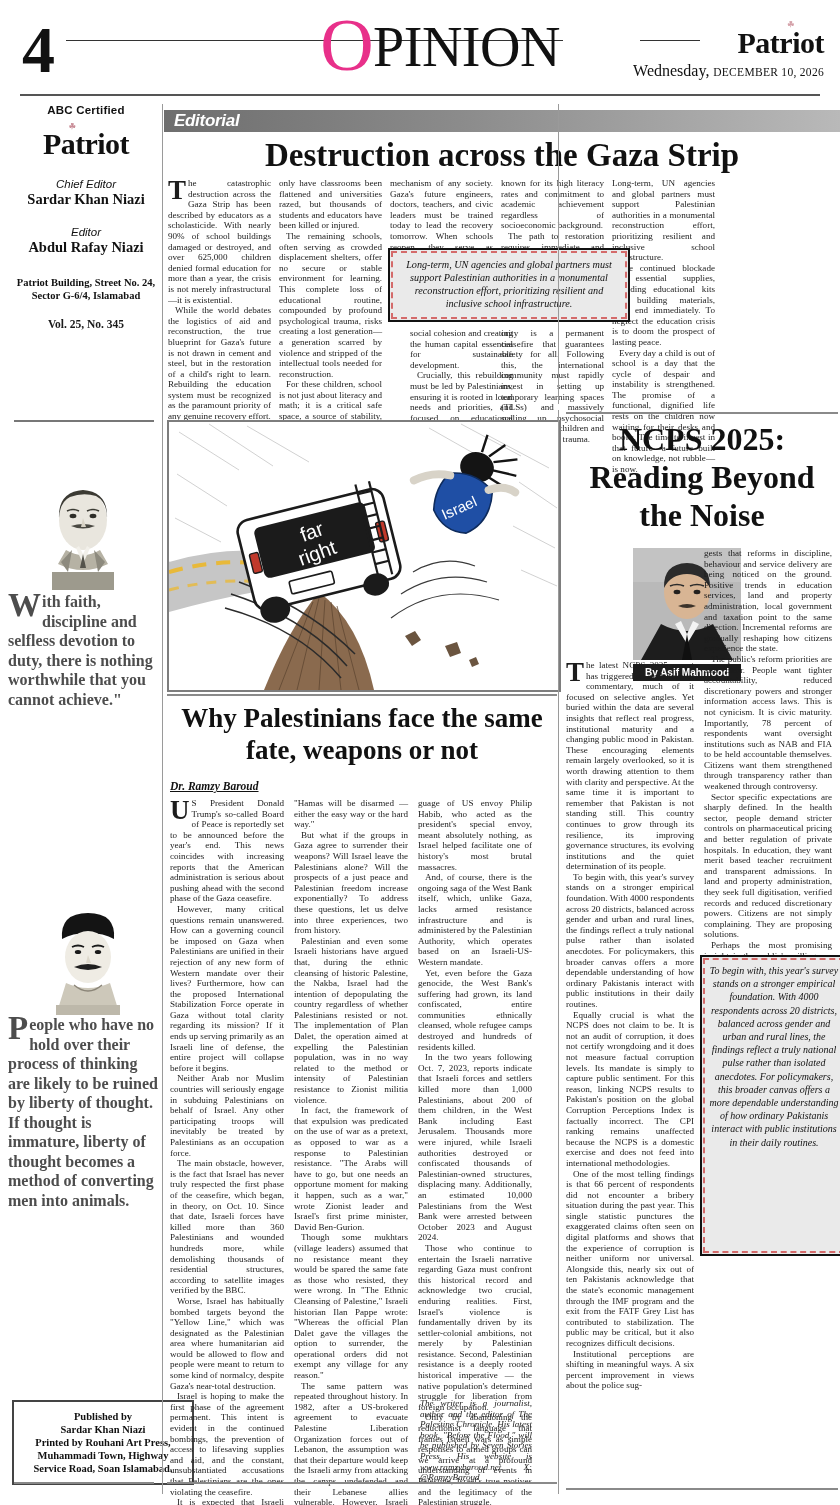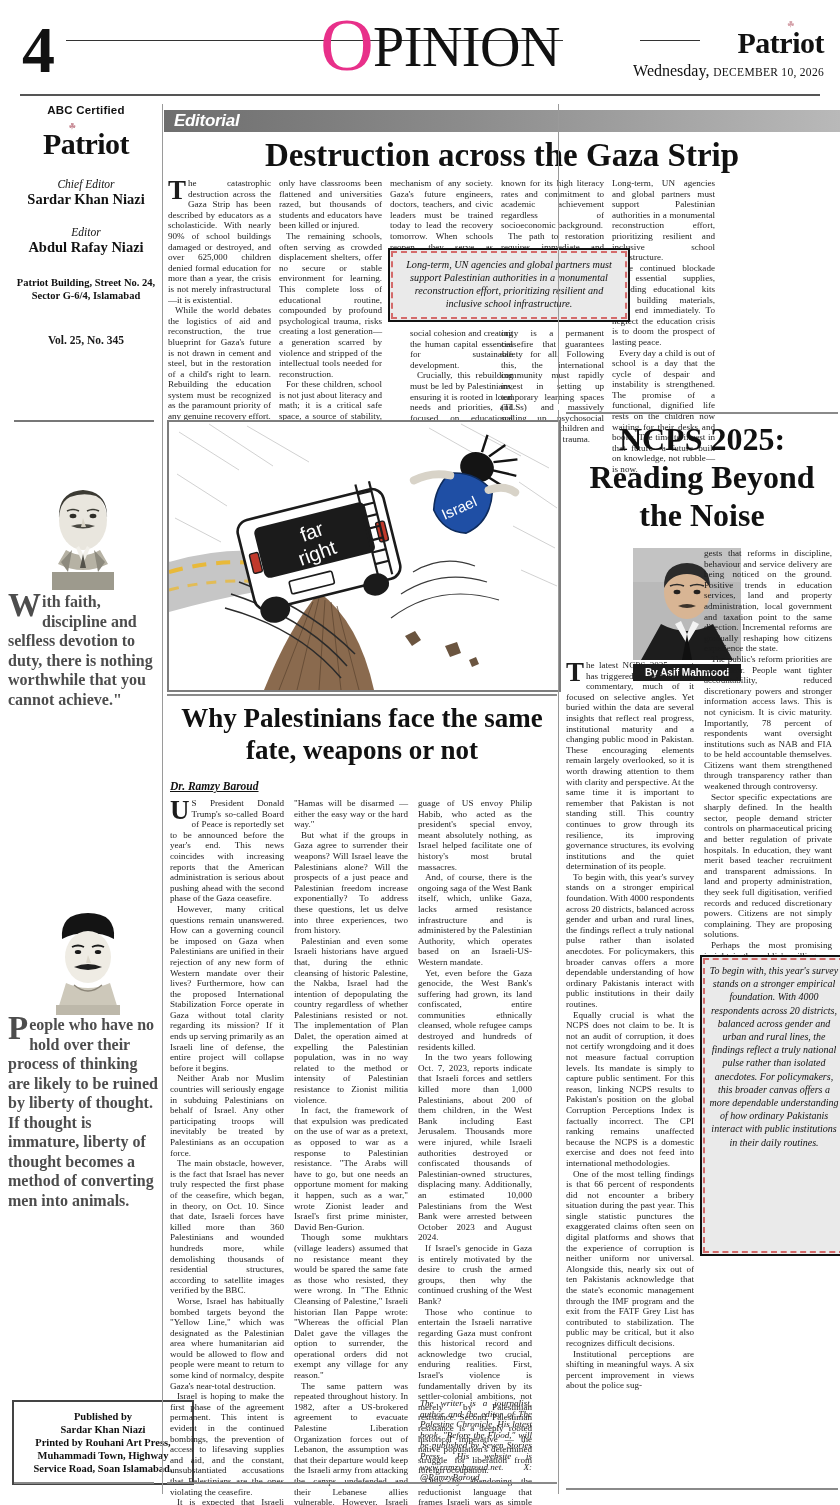--- a/index.html
+++ b/index.html
@@ -31,28 +31,28 @@
   .dateline .dmy{font-size:11.5px;letter-spacing:.3px;}
   .head-rule{position:absolute;left:20px;top:94px;width:800px;height:2px;background:#555;}
 
   
   .sidebar{position:absolute;left:10px;top:100px;width:152px;text-align:center;}
   .abc{font-family:"Liberation Sans",sans-serif;font-size:11.5px;font-weight:700;color:#111;
        margin-top:4px;letter-spacing:.2px;}
   .side-brand{font-family:"Liberation Serif",serif;font-size:30px;font-weight:600;color:#111;
        margin-top:8px;letter-spacing:-.6px;line-height:32px;}
   .side-brand .crest{display:block;font-size:8px;color:#c98d97;line-height:5px;margin-bottom:-1px;margin-right:28px;}
-  .ed-role{font-family:Liberation Serif, serif;font-style:italic;font-size:11.5px;color:#111;margin-top:18px;}
+  .ed-role{font-family:Liberation Sans, sans-serif;font-style:italic;font-size:11.5px;color:#111;margin-top:18px;}
   .ed-name{font-family:"Liberation Serif",serif;font-size:14.5px;font-weight:700;color:#111;margin-top:1px;}
   .addr{font-family:"Liberation Serif",serif;font-size:10.5px;font-weight:700;color:#111;
         margin-top:20px;line-height:13px;}
   .contact{font-family:"Liberation Serif",serif;font-size:10px;font-weight:700;color:#111;
         margin-top:14px;line-height:12.5px;}
   .contact .em{font-style:italic;font-weight:600;display:block;}
-  .vol{font-family:"Liberation Serif",serif;font-size:11.5px;font-weight:700;margin-top:32px;}
+  .vol{font-family:"Liberation Serif",serif;font-size:11.5px;font-weight:700;margin-top:16px;}
 
   .side-rule{position:absolute;left:14px;width:140px;height:2px;background:#777;}
 
   
   .portrait{position:absolute;}
   .portrait svg{display:block;}
 
   .pull-quote{position:absolute;left:8px;width:152px;font-family:"Liberation Serif",serif;
      font-size:16px;line-height:19.5px;color:#4d4d4d;font-weight:600;text-align:left;}
   .pull-quote .cap{float:left;font-size:33px;line-height:27px;font-weight:700;padding-right:1px;color:#4d4d4d;}
@@ -330,21 +330,20 @@
       <p>Palestinian and even some Israeli historians have argued that, during the ethnic cleansing of historic Palestine, the Nakba, Israel had the intention of depopulating the country regardless of whether Palestinians resisted or not. The implementation of Plan Dalet, the operation aimed at expelling the Palestinian population, was in no way related to the method or intensity of Palestinian resistance to Zionist militia violence.</p>
       <p>In fact, the framework of that expulsion was predicated on the use of war as a pretext, as opposed to war as a response to Palestinian resistance. "The Arabs will have to go, but one needs an opportune moment for making it happen, such as a war," wrote Zionist leader and Israel's first prime minister, David Ben-Gurion.</p>
       <p>Though some mukhtars (village leaders) assumed that no resistance meant they would be spared the same fate as those who resisted, they were wrong. In "The Ethnic Cleansing of Palestine," Israeli historian Ilan Pappe wrote: "Whereas the official Plan Dalet gave the villages the option to surrender, the operational orders did not exempt any village for any reason."</p>
       <p>The same pattern was repeated throughout history. In 1982, after a US-brokered agreement to evacuate Palestine Liberation Organization forces out of Lebanon, the assumption was that their departure would keep the Israeli army from attacking the camps undefended and their Lebanese allies vulnerable. However, Israeli violence in West Beirut had grown, not subsided, leading to the September 1982 Sabra and Shatila massacre, which killed up to 3,500 Palestinian refugees and Lebanese civilians.</p>
     </div>
   <div class="col" style="left:418px;top:798px;width:114px;height:580px;">
       <p class="first">guage of US envoy Philip Habib, who acted as the president's special envoy, meant absolutely nothing, as Israel helped facilitate one of history's most brutal massacres.</p>
       <p>And, of course, there is the ongoing saga of the West Bank itself, which, unlike Gaza, lacks armed resistance infrastructure and is administered by the Palestinian Authority, which operates based on an Israeli-US-Western mandate.</p>
       <p>Yet, even before the Gaza genocide, the West Bank's suffering had grown, its land confiscated, entire communities ethnically cleansed, whole refugee camps destroyed and hundreds of residents killed.</p>
       <p>In the two years following Oct. 7, 2023, reports indicate that Israeli forces and settlers killed more than 1,000 Palestinians, about 200 of them children, in the West Bank including East Jerusalem. Thousands more were injured, while Israeli authorities destroyed or confiscated thousands of Palestinian-owned structures, displacing many. Additionally, an estimated 10,000 Palestinians from the West Bank were arrested between October 2023 and August 2024.</p>
-      <p>If Israel's genocide in Gaza is entirely motivated by the desire to crush the armed groups, then why the continued crushing of the West Bank?</p>
       <p>Those who continue to entertain the Israeli narrative regarding Gaza must confront this historical record and acknowledge two crucial, enduring realities. First, Israel's violence is fundamentally driven by its settler-colonial ambitions, not merely by Palestinian resistance. Second, Palestinian resistance is a deeply rooted historical imperative — the native population's determined struggle for liberation from foreign occupation.</p>
       <p>Only by abandoning the reductionist language that frames Israeli wars as simple responses to armed groups can we arrive at a profound understanding of events in Palestine, Israel's true motives and the legitimacy of the Palestinian struggle.</p>
     </div>
 
   <div class="writer-note" style="left:420px;top:1398px;width:112px;">The writer is a journalist, author and the editor of The Palestine Chronicle. His latest book, "Before the Flood," will be published by Seven Stories Press. His website is www.ramzybaroud.net. X: @RamzyBaroud</div>
 
   <div class="hrule" style="left:167px;top:1482px;width:390px;height:2px;"></div>
 
   <div class="vdivider" style="left:558px;top:410px;height:1084px;"></div>
   <div class="vdivider" style="left:558px;top:104px;height:300px;"></div>

